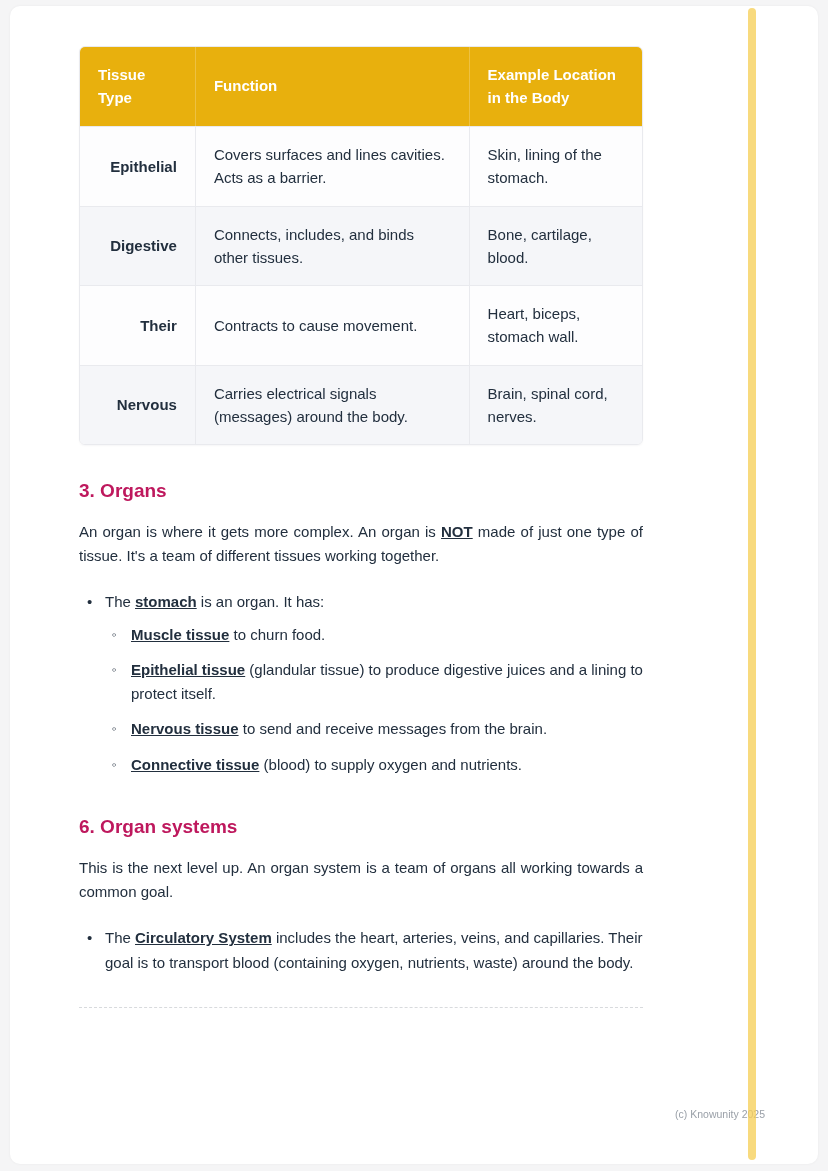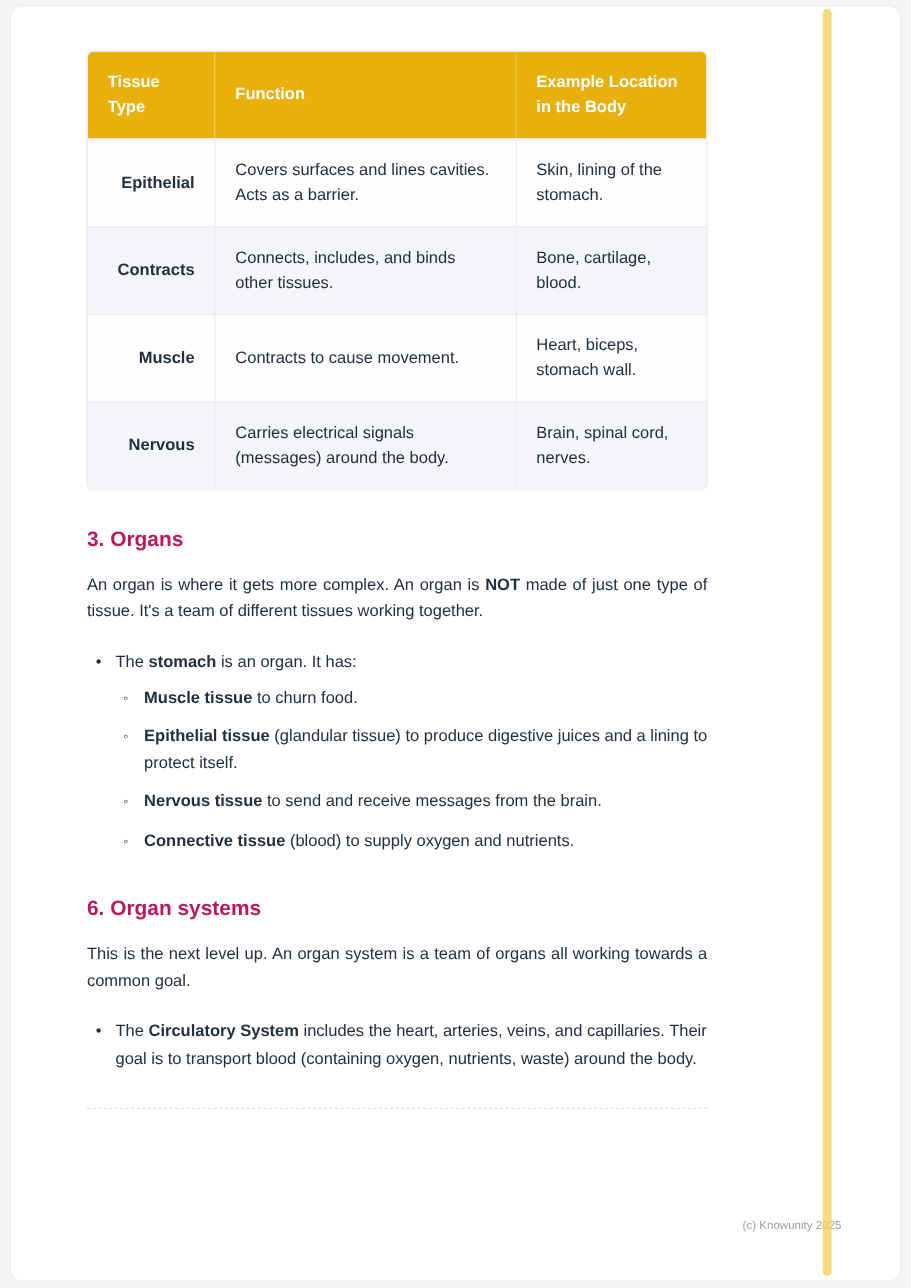--- a/index.html
+++ b/index.html
@@ -46,21 +46,21 @@
 
   
   .section-heading {
     color: #be185d; font-size: 19px; font-weight: 700;
     margin: 34px 0 16px 0; line-height: 1.3;
   }
   .para {
     font-size: 15px; line-height: 1.62; margin: 0 0 6px 0;
     text-align: justify;
   }
-  strong { font-weight: 700; }
+  strong { font-weight: 700; text-decoration: underline; }
 
   ul { list-style: none; margin: 0; padding: 0; }
   ul.l1 { margin-top: 22px; }
   ul.l1 > li {
     position: relative; padding-left: 26px; margin-bottom: 13px;
     font-size: 15px; line-height: 1.62;
   }
   ul.l1 > li::before {
     content: "\2022"; position: absolute; left: 8px; top: 0;
     color: #222f3e;
@@ -110,26 +110,26 @@
             <th>Example Location in the Body</th>
           </tr>
         </thead>
         <tbody>
           <tr>
             <td class="row-head">Epithelial</td>
             <td>Covers surfaces and lines cavities. Acts as a barrier.</td>
             <td>Skin, lining of the stomach.</td>
           </tr>
           <tr>
-            <td class="row-head">Contracts</td>
+            <td class="row-head">Digestive</td>
             <td>Connects, includes, and binds other tissues.</td>
             <td>Bone, cartilage, blood.</td>
           </tr>
           <tr>
-            <td class="row-head">Muscle</td>
+            <td class="row-head">Their</td>
             <td>Contracts to cause movement.</td>
             <td>Heart, biceps, stomach wall.</td>
           </tr>
           <tr>
             <td class="row-head">Nervous</td>
             <td>Carries electrical signals (messages) around the body.</td>
             <td>Brain, spinal cord, nerves.</td>
           </tr>
         </tbody>
       </table>

